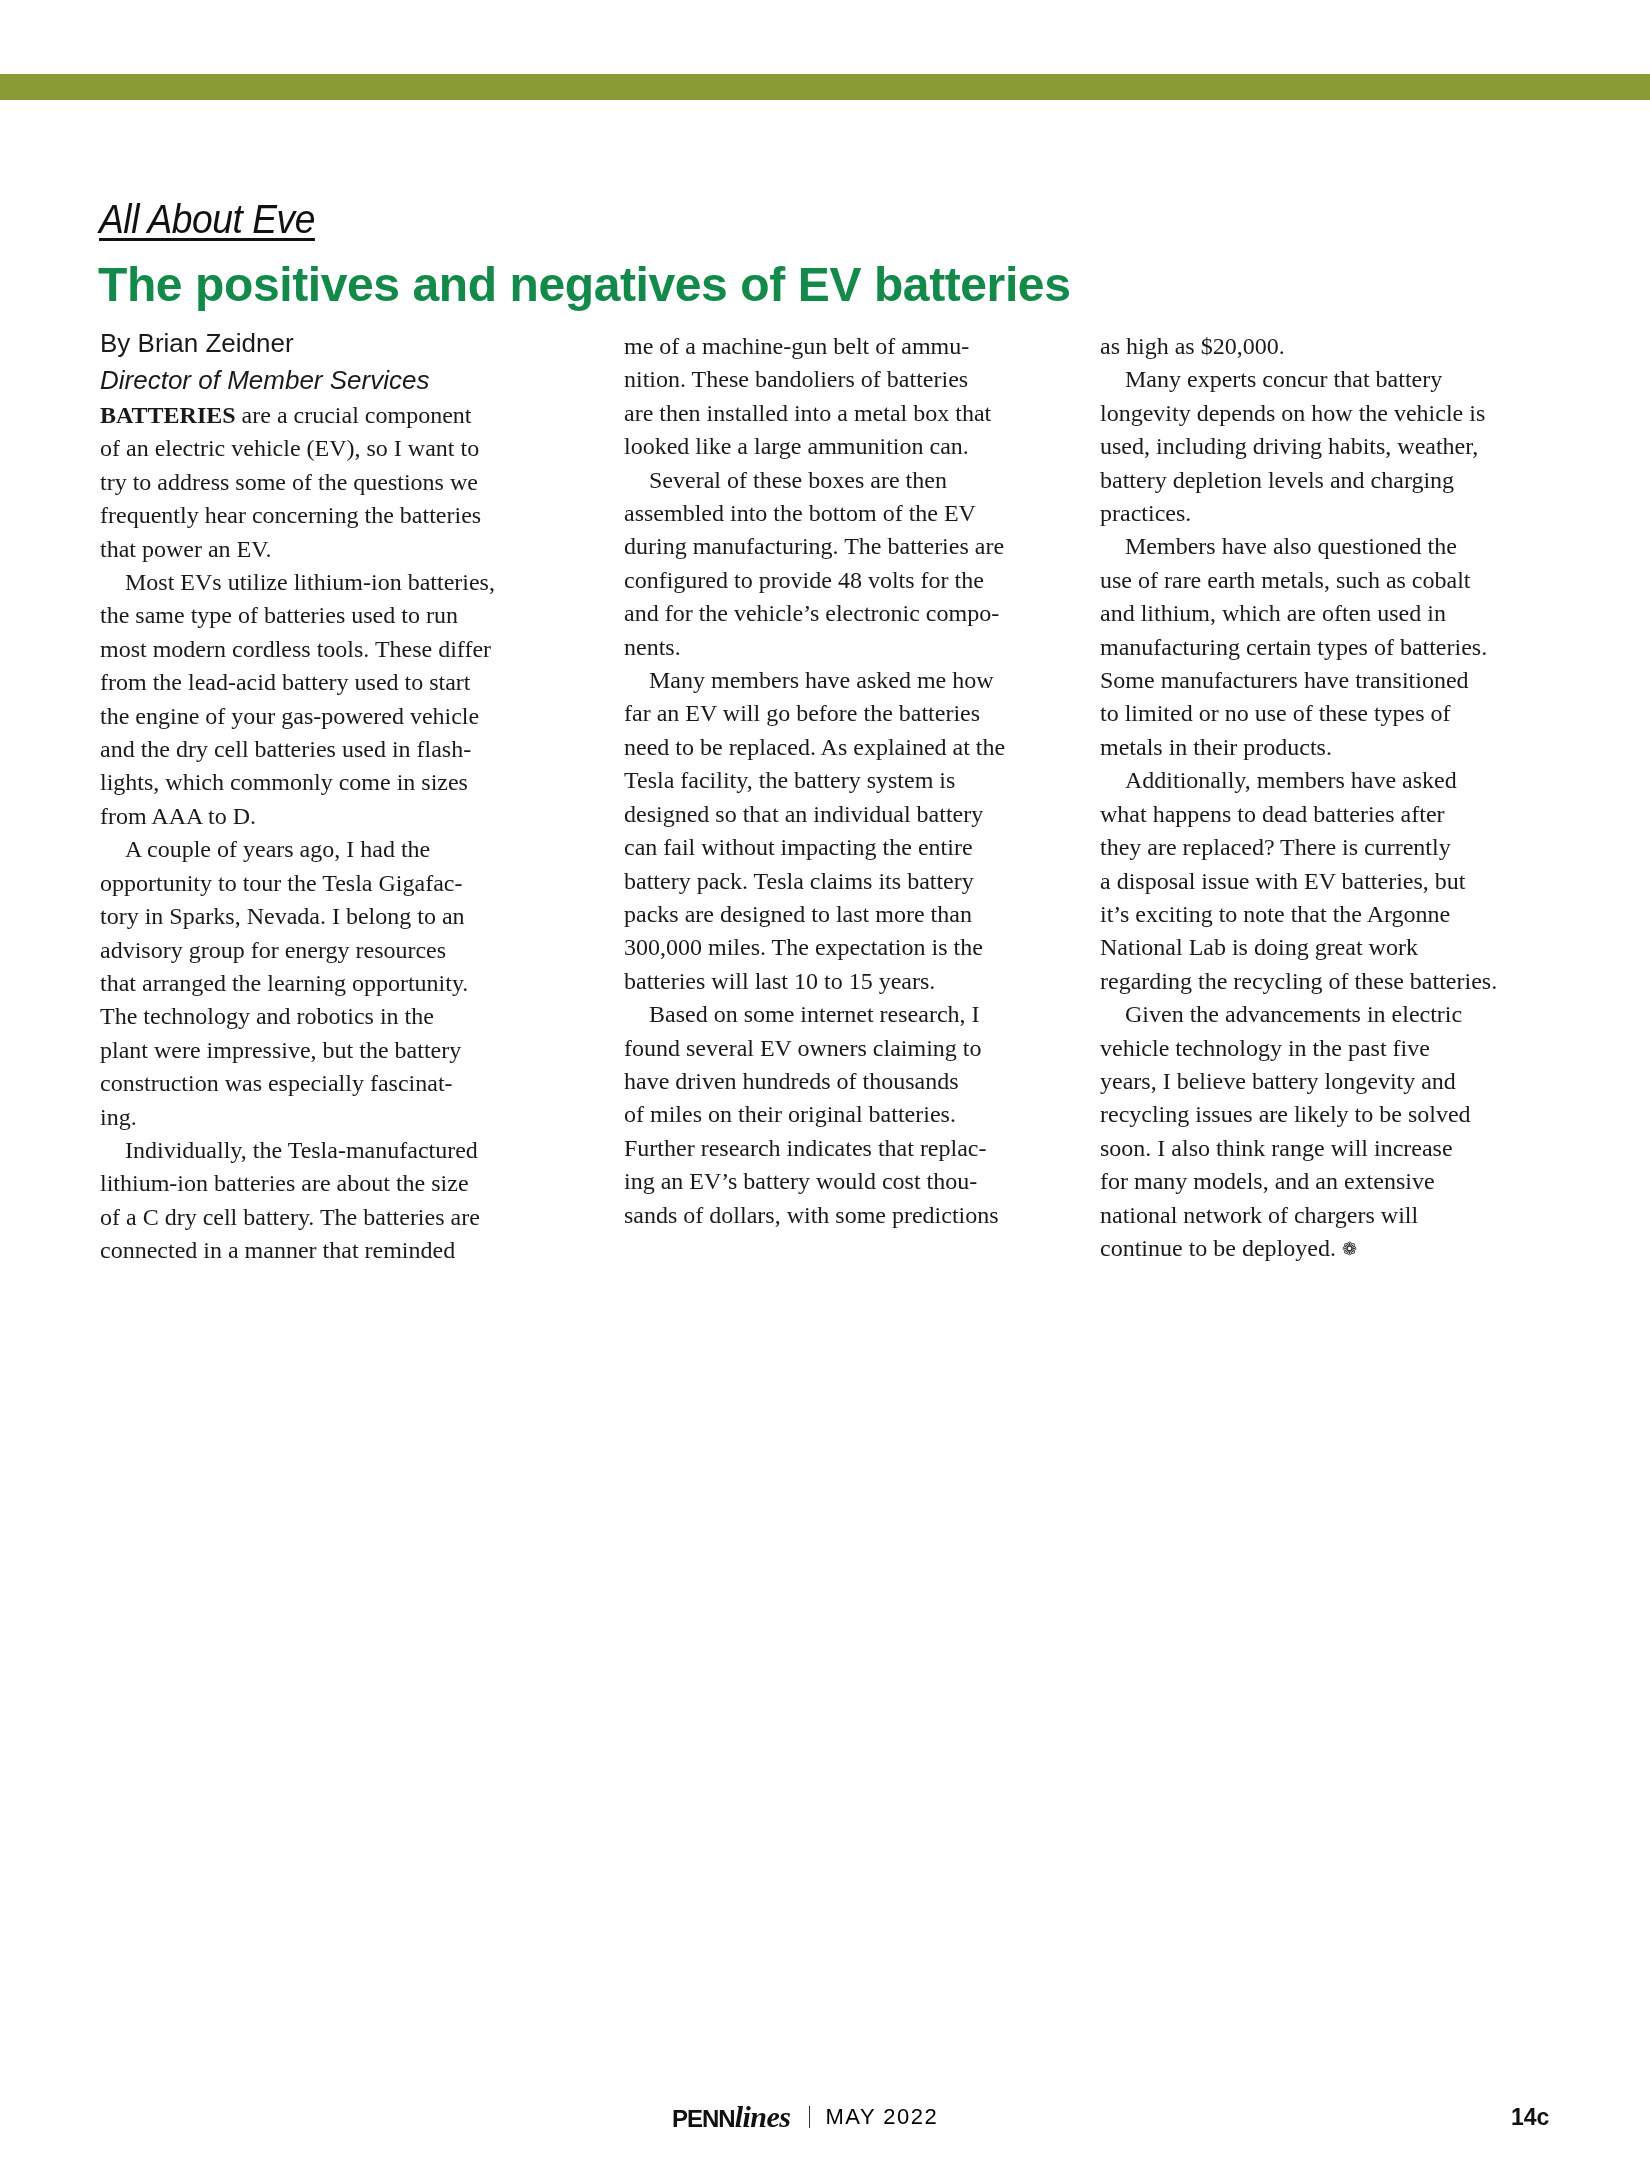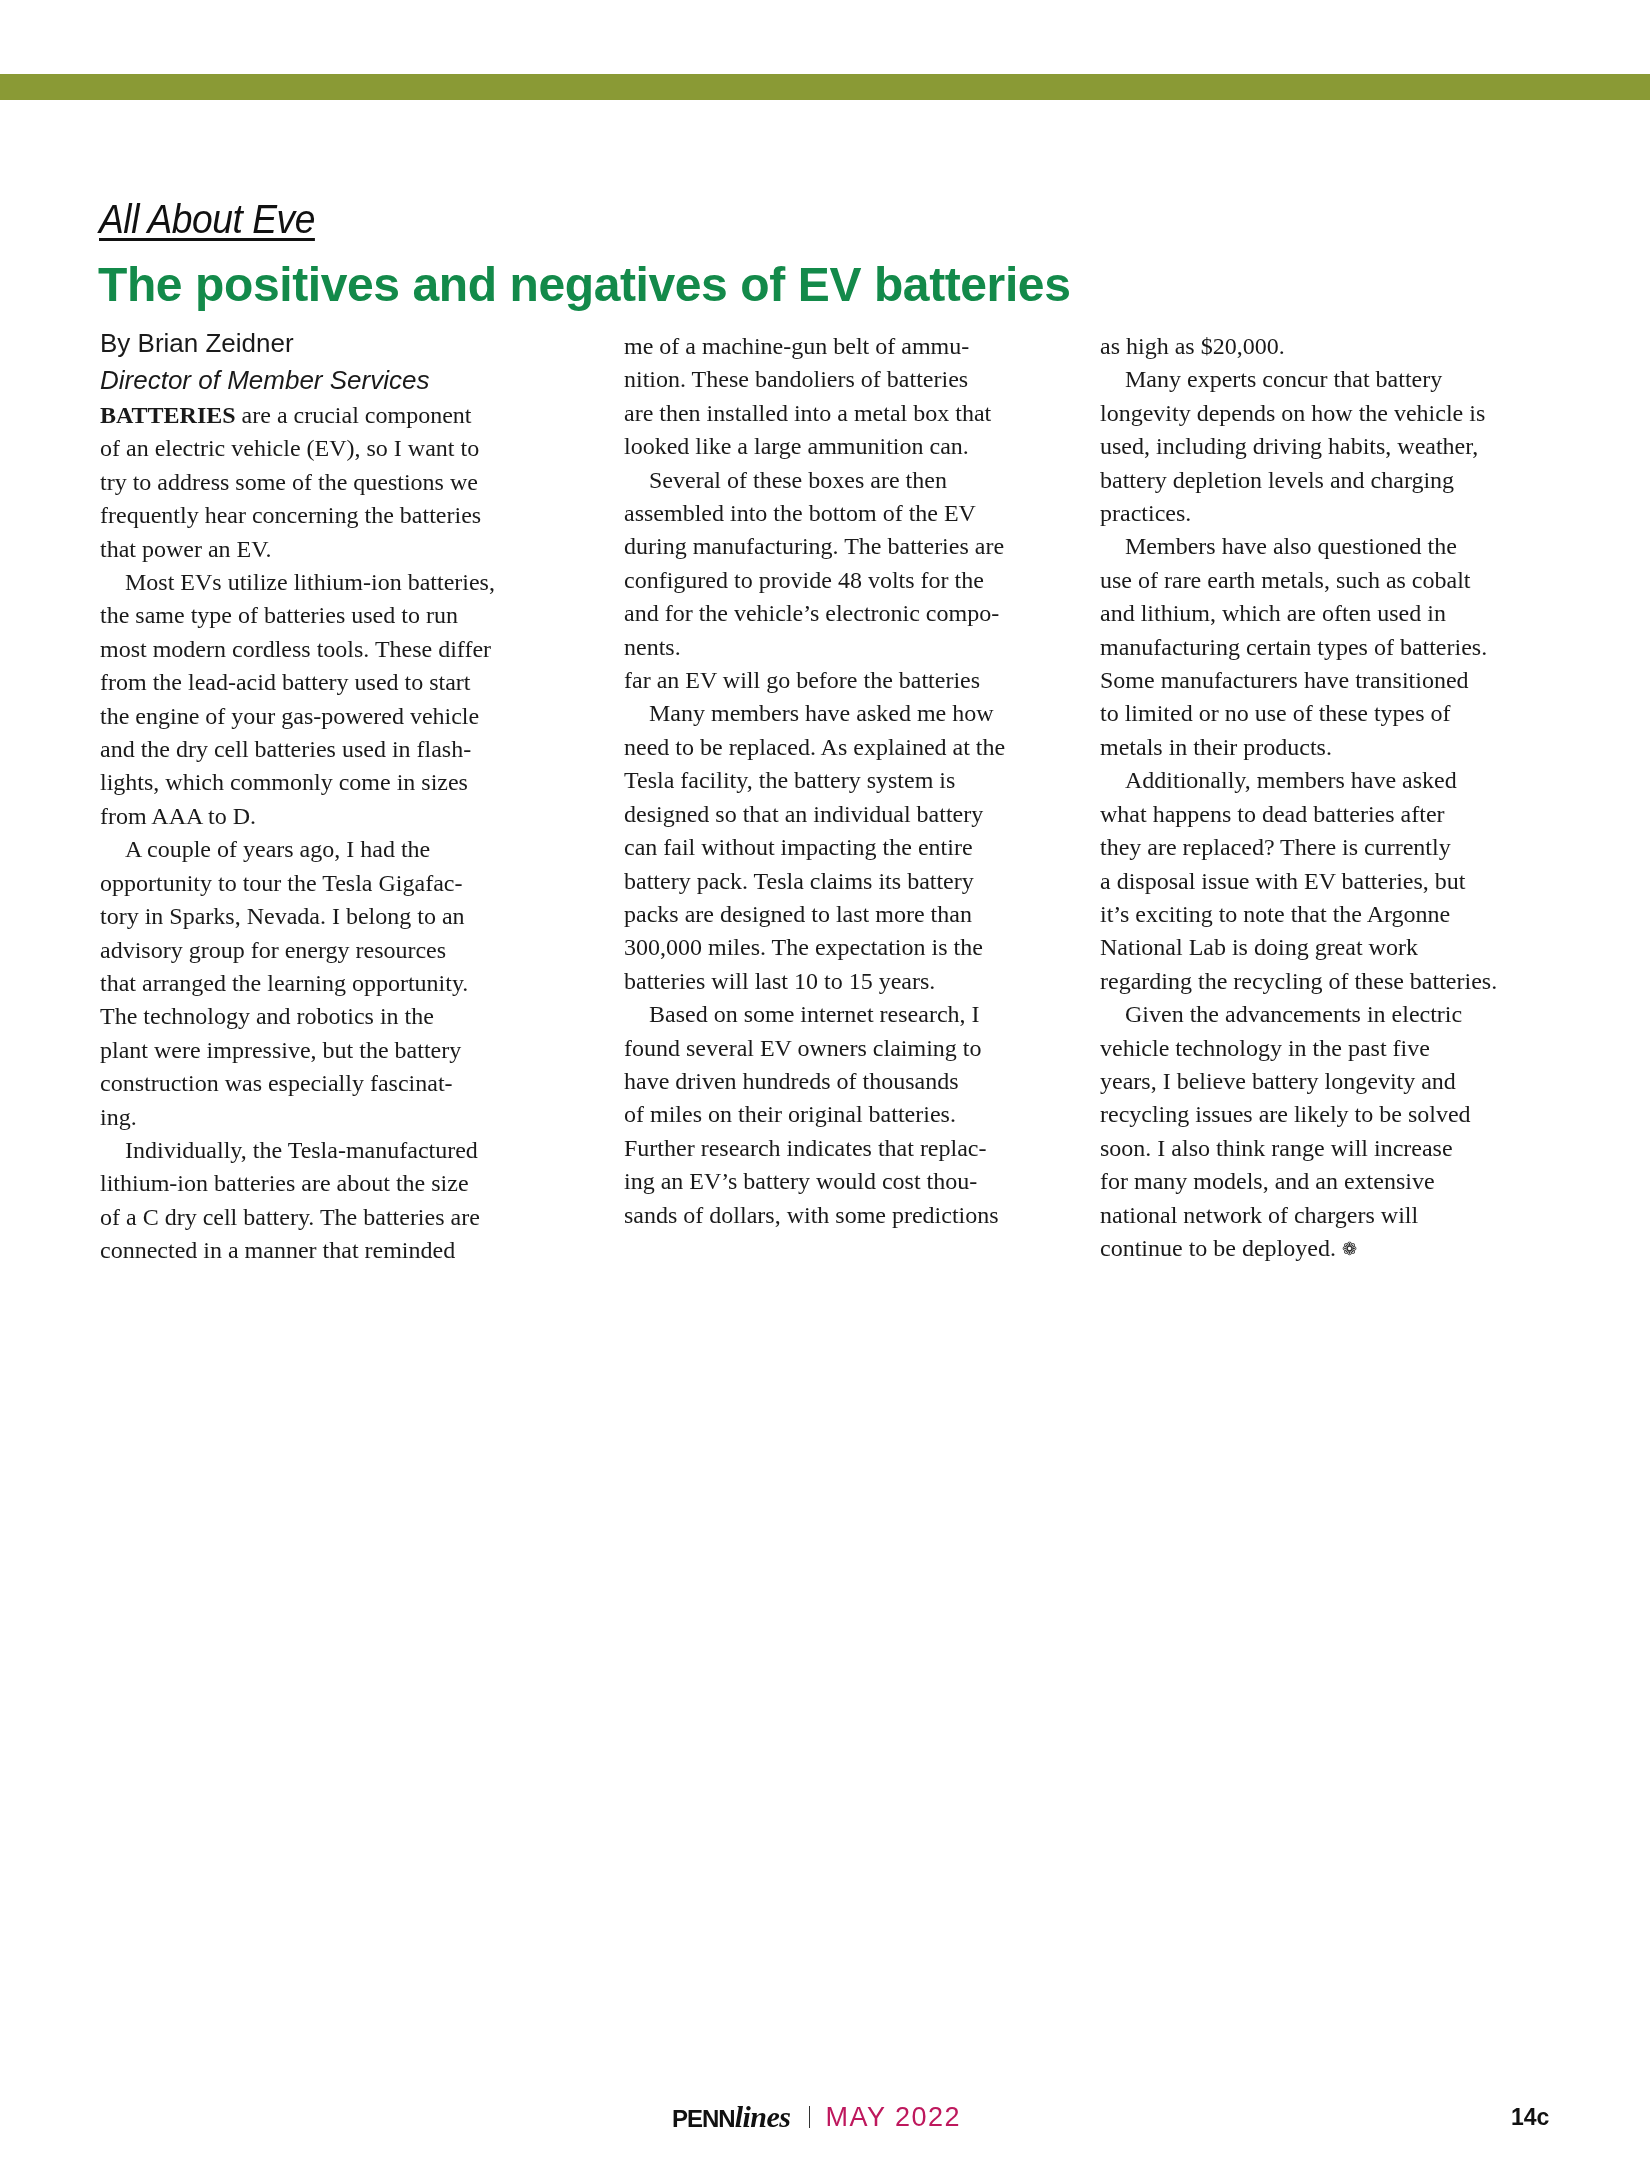--- a/index.html
+++ b/index.html
@@ -36,21 +36,21 @@
     .ind { padding-left: 25px; }
     .lead { font-weight: bold; }
     .endmark { display: inline-block; font-size: 18px; margin-left: 6px; vertical-align: 1px; }
     .footer {
       position: absolute; top: 2100px; left: 672px; display: flex; align-items: center;
     }
     .brand { display: flex; align-items: baseline; }
     .brand-penn { font-family: "Liberation Sans", sans-serif; font-weight: bold; font-size: 24px; letter-spacing: -1px; color: #111; }
     .brand-lines { font-family: "Liberation Serif", serif; font-style: italic; font-weight: bold; font-size: 30px; color: #111; letter-spacing: -0.5px; }
     .sep { width: 1px; height: 22px; background: #333; margin: 0 16px 0 18px; }
-    .issue { font-family: "Liberation Sans", sans-serif; font-size: 27px; letter-spacing: 1.5px; color: #be185d; }
+    .issue { font-family: "Liberation Sans", sans-serif; font-size: 22px; letter-spacing: 1.5px; color: #000000; }
     .pageno {
       position: absolute; left: 1511px; top: 2104px;
       font-family: "Liberation Sans", sans-serif; font-weight: bold; font-size: 23px; color: #111;
     }
   </style>
 </head>
 <body>
 
 <div class="band"></div>
 
@@ -92,22 +92,22 @@
   <p class="ln">me of a machine-gun belt of ammu-</p>
   <p class="ln">nition. These bandoliers of batteries</p>
   <p class="ln">are then installed into a metal box that</p>
   <p class="ln">looked like a large ammunition can.</p>
   <p class="ln ind">Several of these boxes are then</p>
   <p class="ln">assembled into the bottom of the EV</p>
   <p class="ln">during manufacturing. The batteries are</p>
   <p class="ln">configured to provide 48 volts for the</p>
   <p class="ln">and for the vehicle’s electronic compo-</p>
   <p class="ln">nents.</p>
+  <p class="ln ind">Many members have asked me how</p>
   <p class="ln">far an EV will go before the batteries</p>
-  <p class="ln ind">Many members have asked me how</p>
   <p class="ln">need to be replaced. As explained at the</p>
   <p class="ln">Tesla facility, the battery system is</p>
   <p class="ln">designed so that an individual battery</p>
   <p class="ln">can fail without impacting the entire</p>
   <p class="ln">battery pack. Tesla claims its battery</p>
   <p class="ln">packs are designed to last more than</p>
   <p class="ln">300,000 miles. The expectation is the</p>
   <p class="ln">batteries will last 10 to 15 years.</p>
   <p class="ln ind">Based on some internet research, I</p>
   <p class="ln">found several EV owners claiming to</p>

